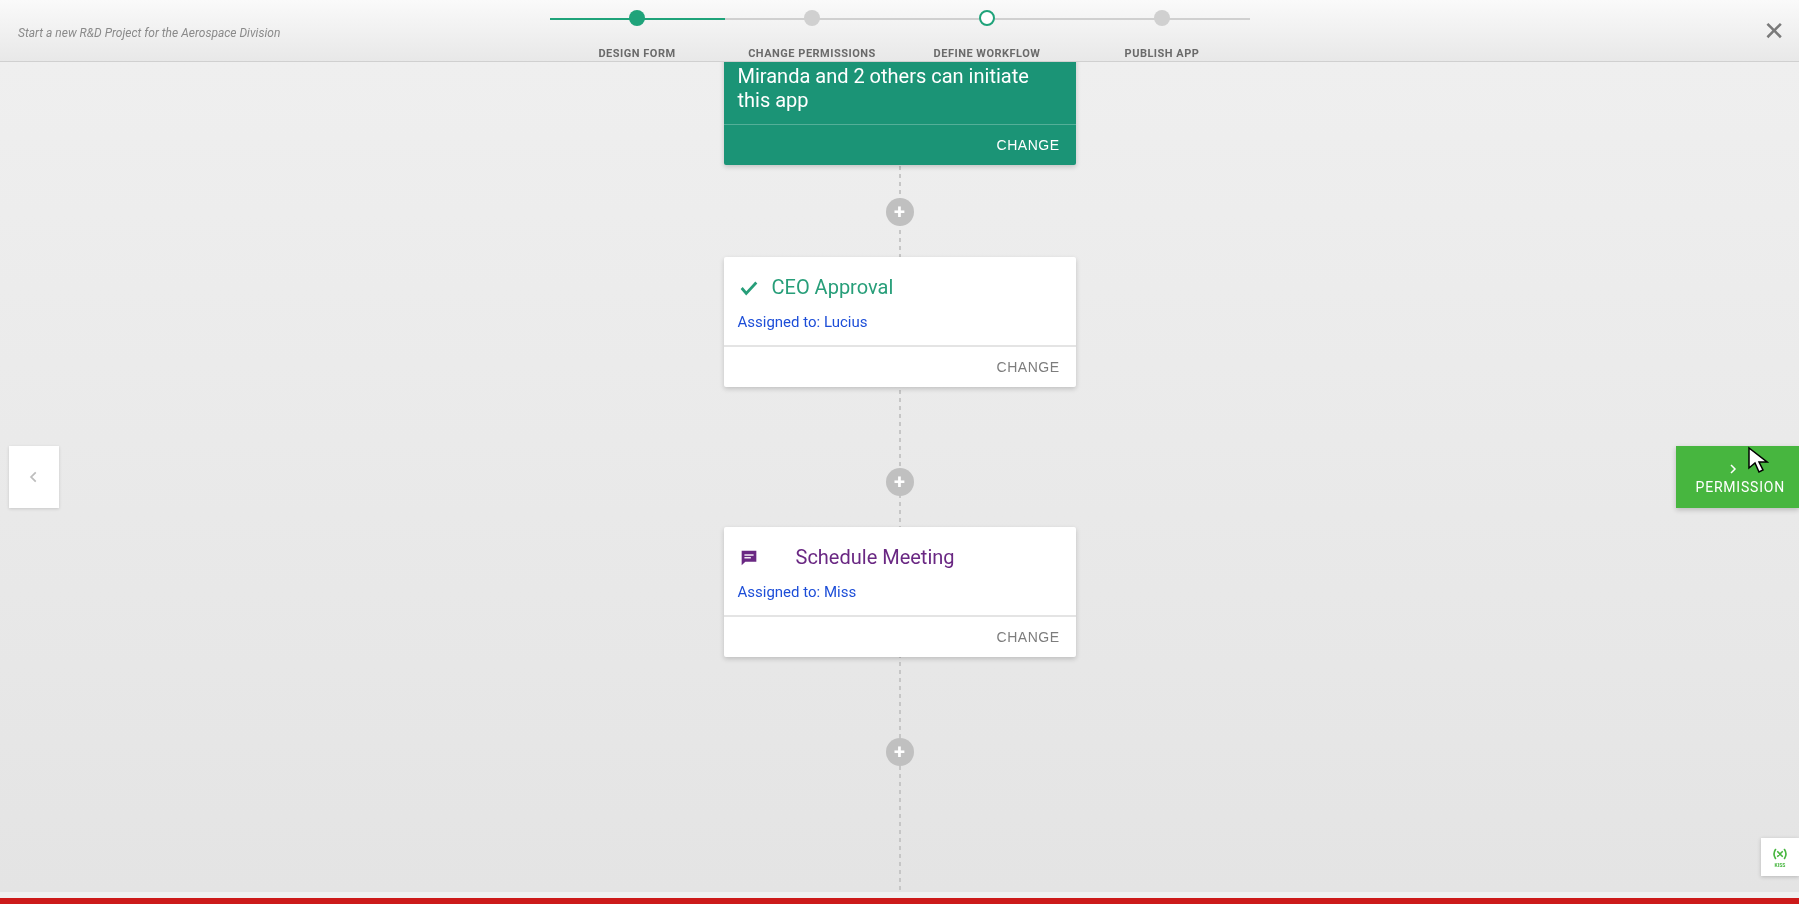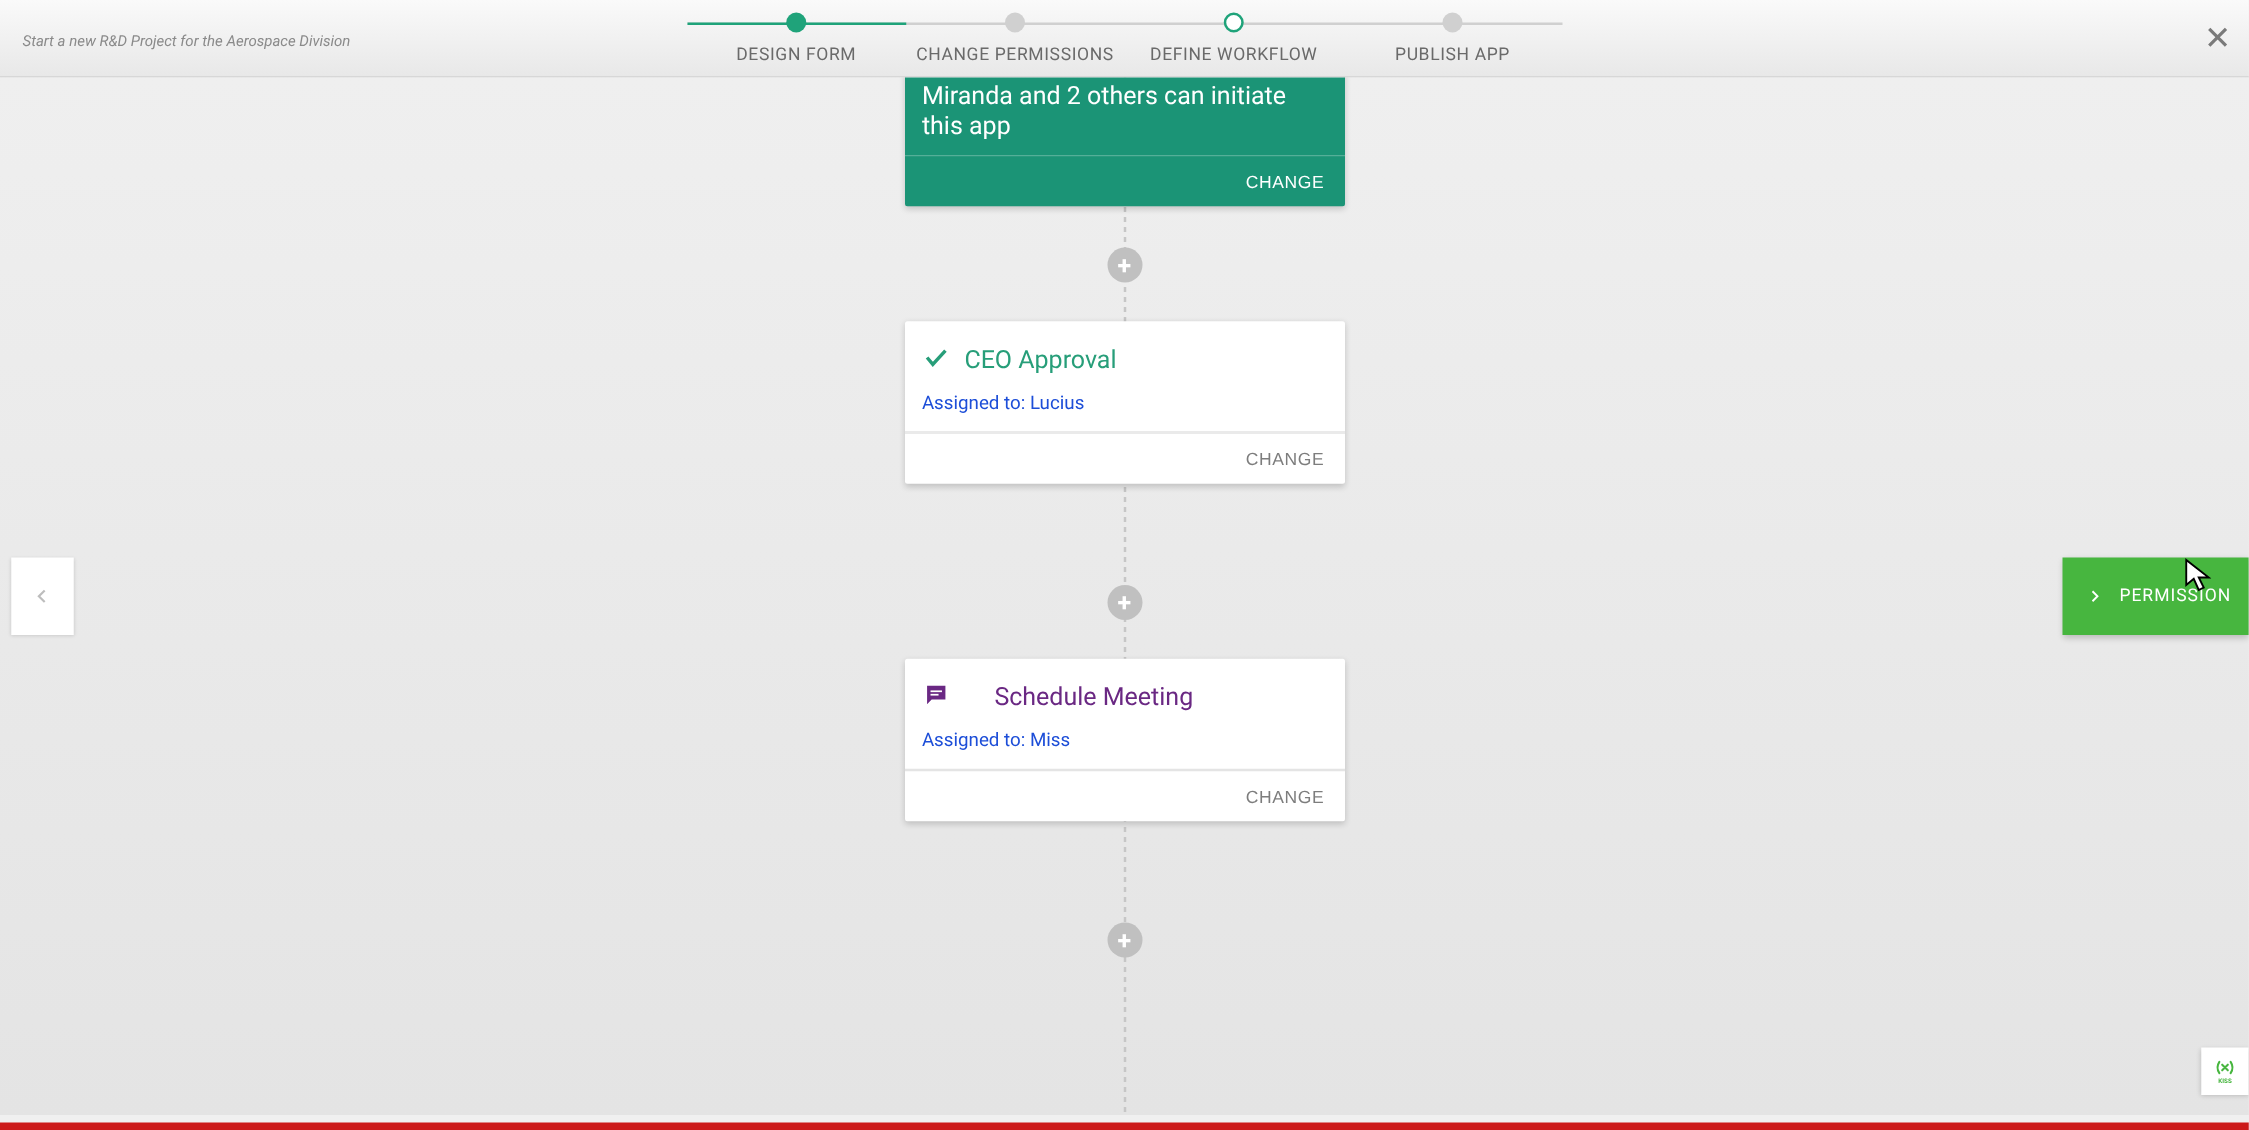--- a/index.html
+++ b/index.html
@@ -80,22 +80,22 @@
       width:16px;height:16px;border-radius:50%;
       background:#d0d0d0; position:relative; z-index:2;
     }
     .step.active .step-dot {
       background:#1fa37a;
     }
     .step.current .step-dot {
       background:#fff; border:2px solid #1fa37a;
     }
     .step-label {
-      font-size:14px; color:#6a6a6a; margin-top:10px;
-      letter-spacing:0.5px; font-weight:400;
+      font-size:11px; color:#6a6a6a; margin-top:21px;
+      letter-spacing:0.5px; font-weight:700;
     }
     .close-btn {
       position: absolute; right:14px; top:18px;
       font-size:26px; color:#7a7a7a; cursor:pointer;
       line-height:1;
     }
     .canvas {
       position:absolute;
       top:62px; left:0; right:0; bottom:12px;
       background: linear-gradient(#efefef, #e4e4e4);
@@ -148,21 +148,21 @@
       display:flex; justify-content:flex-end;
       padding:12px 16px;
       border-top:1px solid #e4e4e4;
     }
     .card-green .card-action-row { border-top:none; }
     .card-action {
       font-size:14px; color:#7d7d7d; letter-spacing:0.5px; cursor:pointer; background:none; border:none;
     }
     .card-green .card-action { color:#fff; }
     .card-head {
-      display:flex; align-items:flex-start;
+      display:flex; align-items:flex-end;
       padding:18px 14px 8px;
       gap:12px;
     }
     .card-title { font-size:20px; }
     .card-approval .card-title { color:#279e79; }
     .card-input .card-title { color:#6a2883;margin-left:24px; }
     .card-body {
       padding:6px 14px 14px;
       color:#1d4ed8;
       font-size:15px;
@@ -192,20 +192,21 @@
       right:0;
       top:50%; transform:translateY(-50%);
       height:62px;
       background:#47b63f;
       color:#fff;
       display:flex;align-items:center;justify-content:center;
       padding:0 14px 0 20px;
       font-size:14px; letter-spacing:0.8px;
       cursor:pointer;
       box-shadow:0 2px 5px rgba(0,0,0,0.2);
+      flex-direction:column;
     }
     .perm-btn svg { stroke:#fff; stroke-width:3; fill:none; margin-right:14px; }
     .cursor {
       position:absolute;
       right:30px; top:384px;
       pointer-events:none;
       z-index:50;
     }
     .red-bar {
       position:absolute; left:0; right:0; bottom:0;

